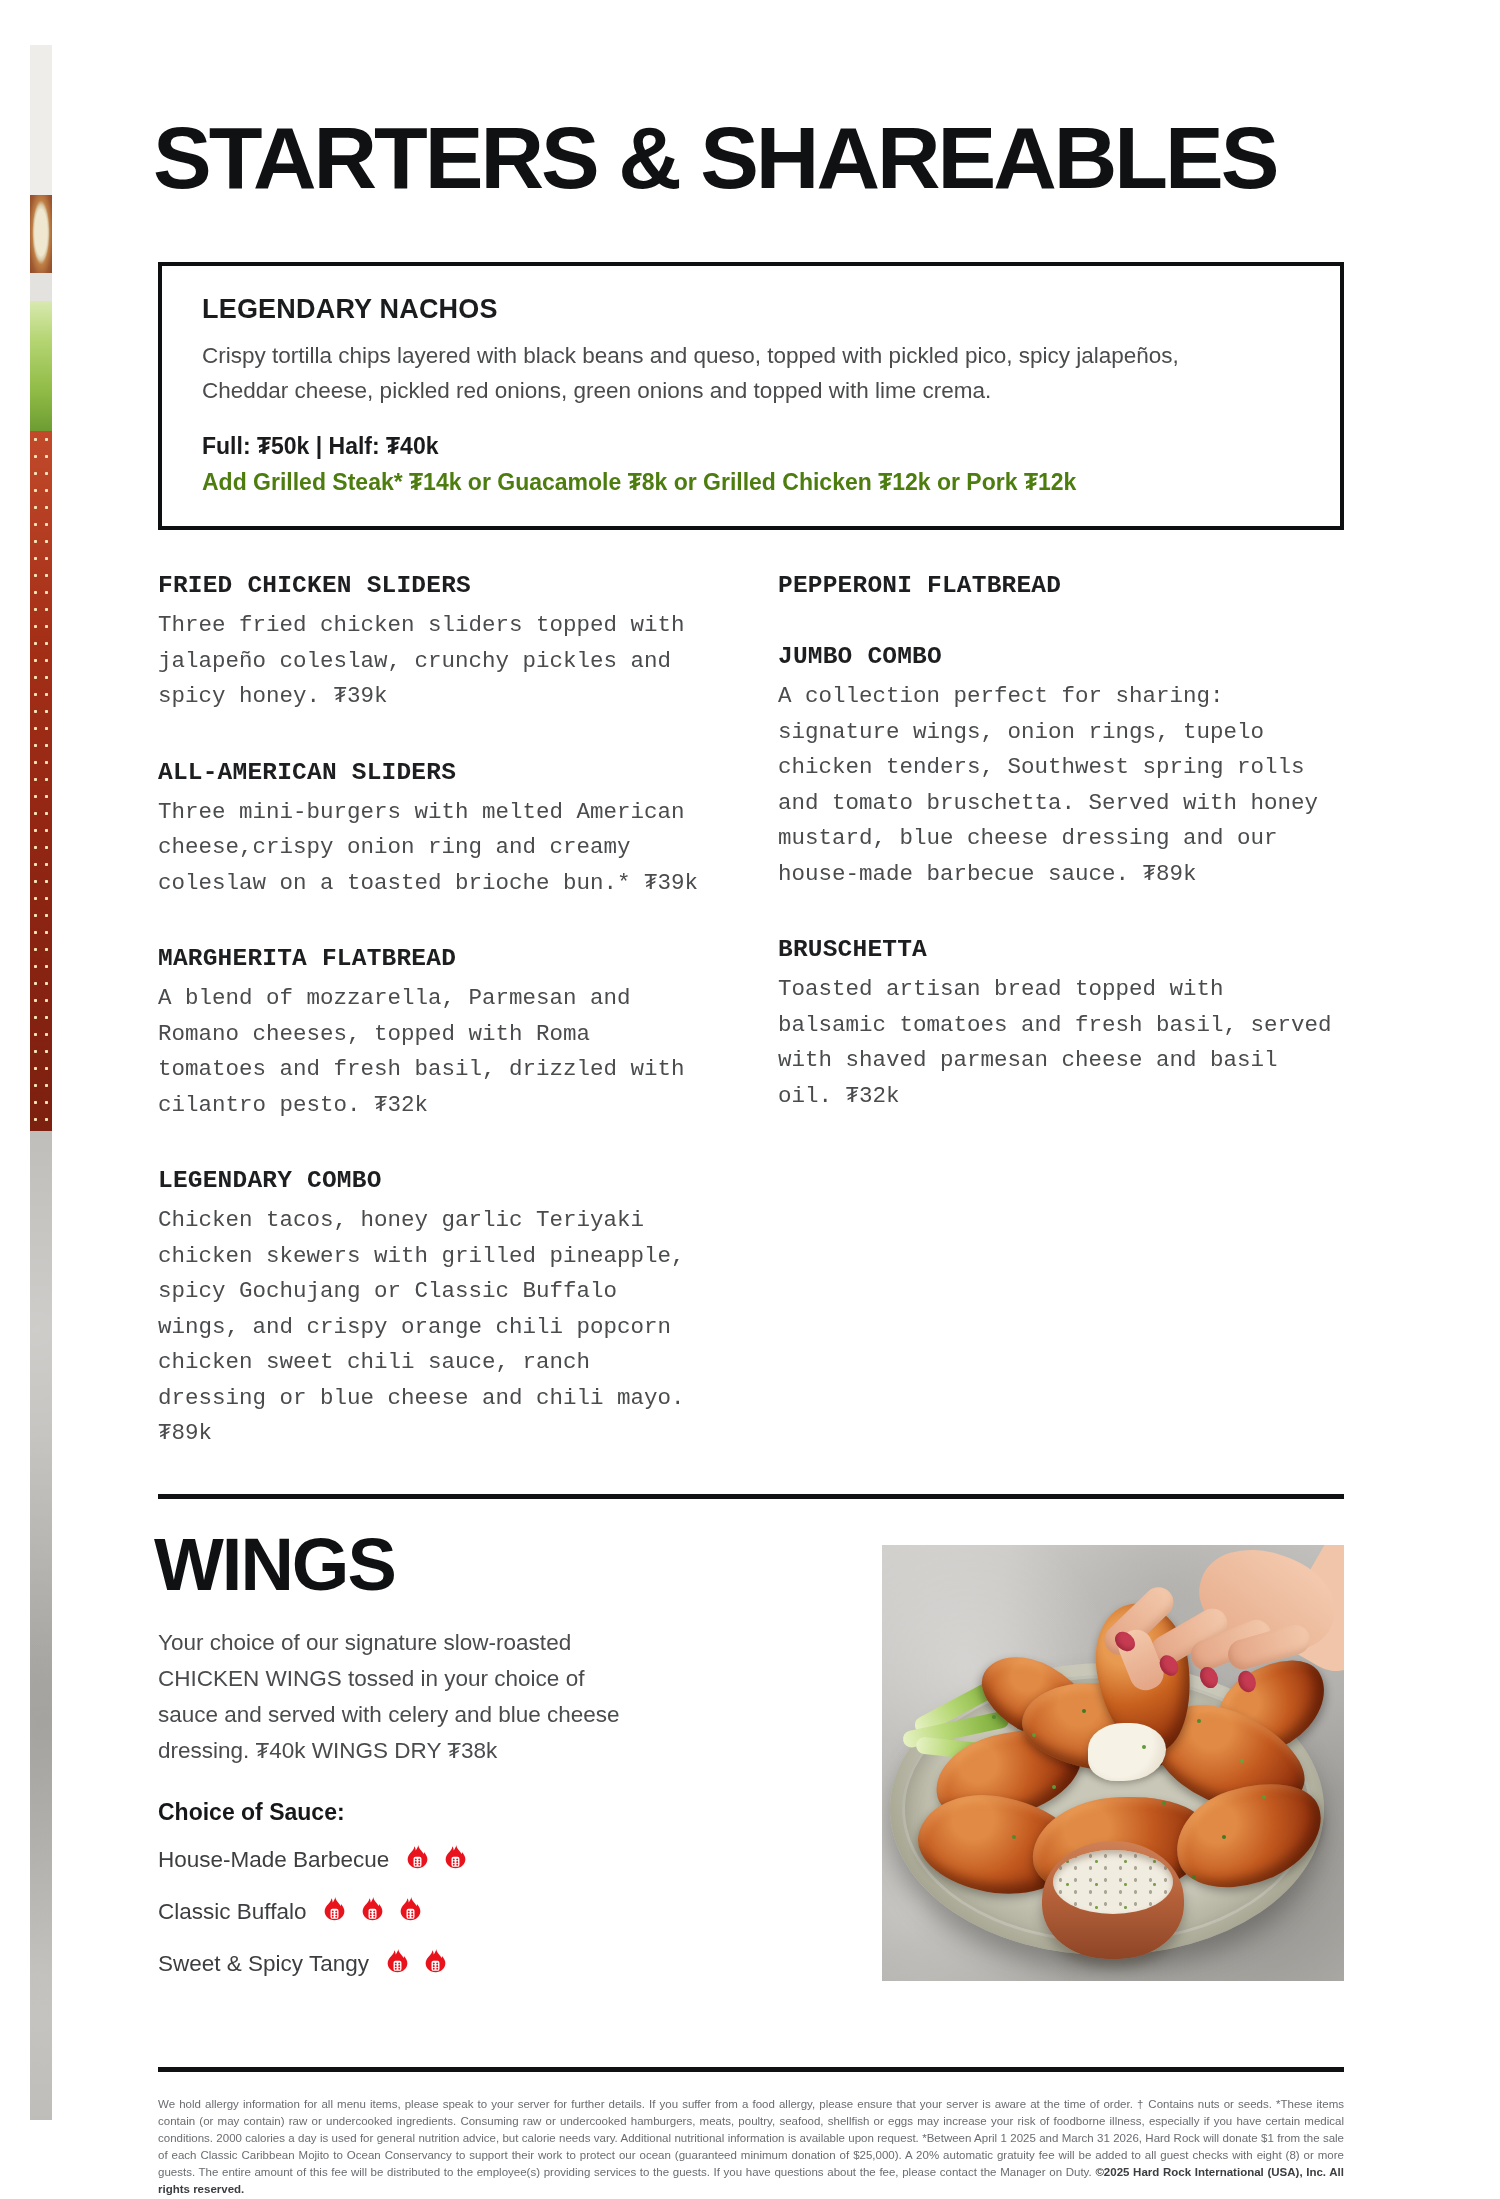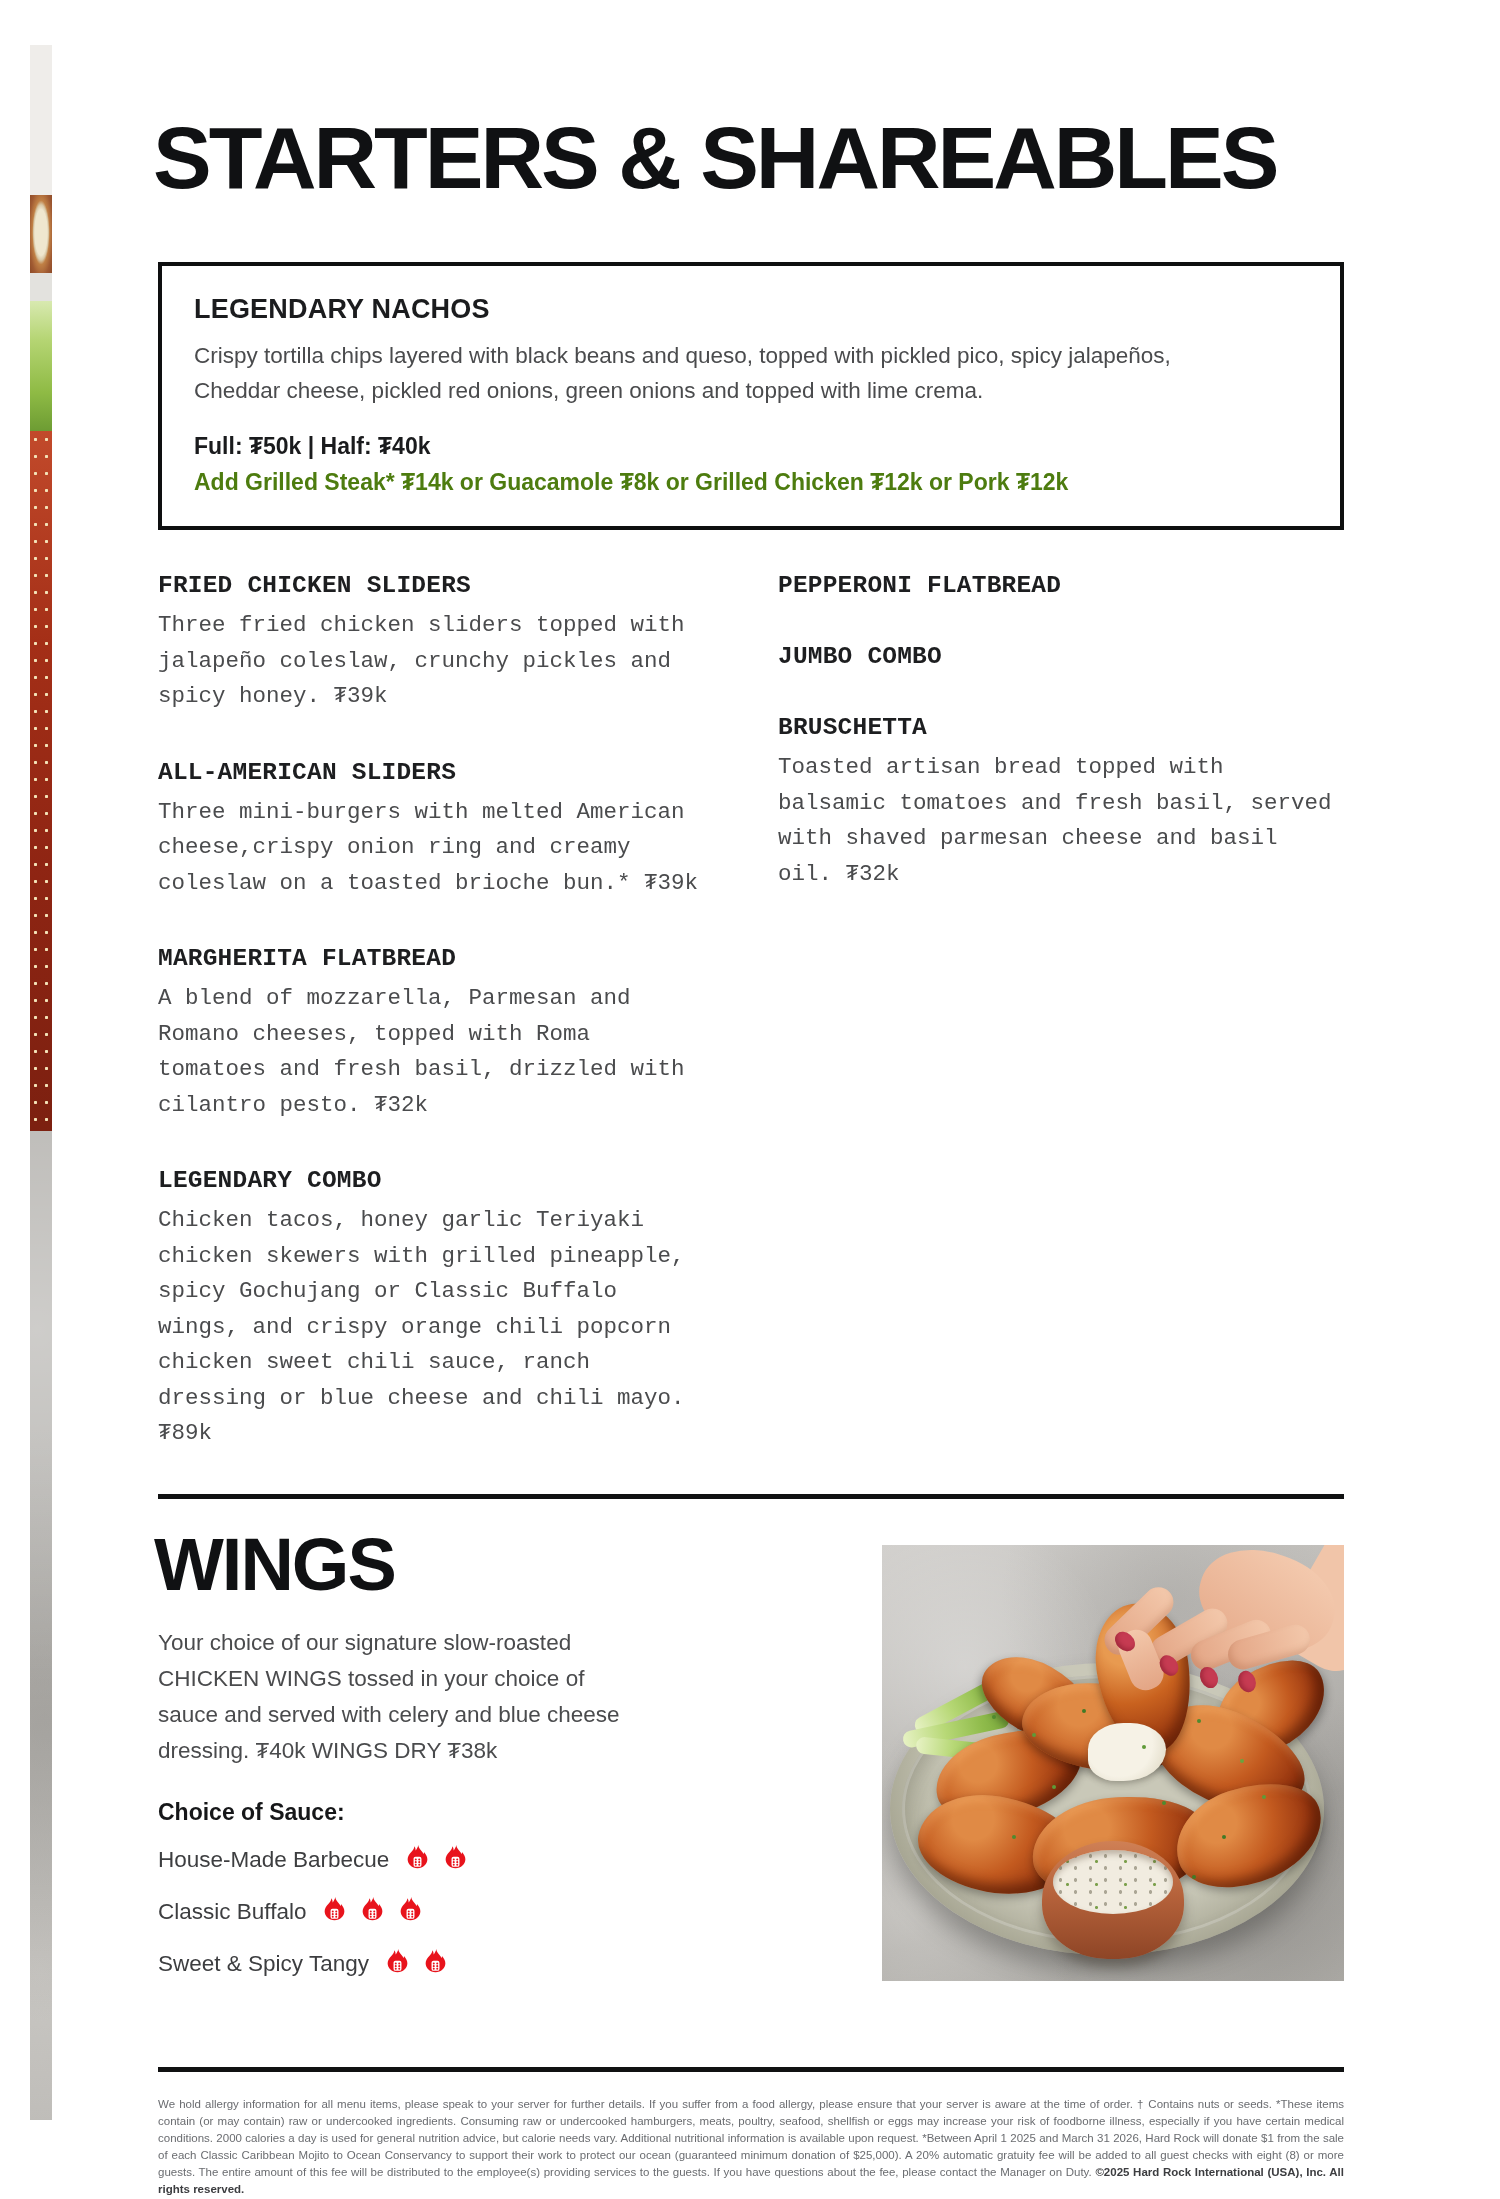--- a/index.html
+++ b/index.html
@@ -20,21 +20,21 @@
         background-size:11px 17px,100% 100%;}
   .s-stone{height:989px;background-color:#b4b2ae;
         background-image:radial-gradient(circle at 30% 20%,rgba(255,255,255,.35),rgba(0,0,0,0) 45%),
                          radial-gradient(circle at 70% 60%,rgba(140,138,134,.45),rgba(0,0,0,0) 50%),
                          radial-gradient(circle at 40% 85%,rgba(220,218,214,.5),rgba(0,0,0,0) 40%);}
   
   .content{position:absolute;left:158px;top:0;width:1186px;}
   h1.big-title{margin:112px 0 0 -5px;font-size:88px;line-height:92px;font-weight:800;
     letter-spacing:-3px;color:#101113;}
   
-  .feature-box{margin-top:58px;border:4px solid #0e0f10;padding:28px 32px 30px 32px;}
+  .feature-box{margin-top:58px;border:4px solid #0e0f10;padding:28px 32px 30px 40px;}
   .feature-box h2{margin:0 0 13px 0;font-size:27px;font-weight:800;color:#1b1c1e;letter-spacing:.2px;}
   .feature-box p.desc{margin:0;width:1050px;font-size:22.5px;line-height:35px;color:#4a4b4d;}
   .feature-box p.price{margin:25px 0 0 0;font-size:23px;font-weight:700;color:#1a1b1d;}
   .feature-box p.addons{margin:9px 0 0 0;font-size:23px;font-weight:700;color:#4d7c0f;}
   
   .cols{position:relative;margin-top:42px;min-height:762px;}
   .col{display:block;font-family:Liberation Mono, monospace;}
   .col.left{width:545px;}
   .col.right{position:absolute;left:620px;top:0;width:566px;}
   .menu-item + .menu-item{margin-top:44px;}
@@ -165,20 +165,21 @@
         <p>Chicken tacos, honey garlic Teriyaki chicken skewers with grilled pineapple, spicy Gochujang or Classic Buffalo wings, and crispy orange chili popcorn chicken sweet chili sauce, ranch dressing or blue cheese and chili mayo. ₮89k</p>
       </div>
       </div>
     <div class="col right">
 
     <div class="menu-item">
         <h3>PEPPERONI FLATBREAD</h3>
       </div>
         <div class="menu-item">
         <h3>JUMBO COMBO</h3>
+        <p>A collection perfect for sharing: signature wings, onion rings, tupelo chicken tenders, Southwest spring rolls and tomato bruschetta. Served with honey mustard, blue cheese dressing and our house-made barbecue sauce. ₮89k</p>
       </div>
         <div class="menu-item">
         <h3>BRUSCHETTA</h3>
         <p>Toasted artisan bread topped with balsamic tomatoes and fresh basil, served with shaved parmesan cheese and basil oil. ₮32k</p>
       </div>
       </div>
   </section>
 
   <hr class="rule">
 

